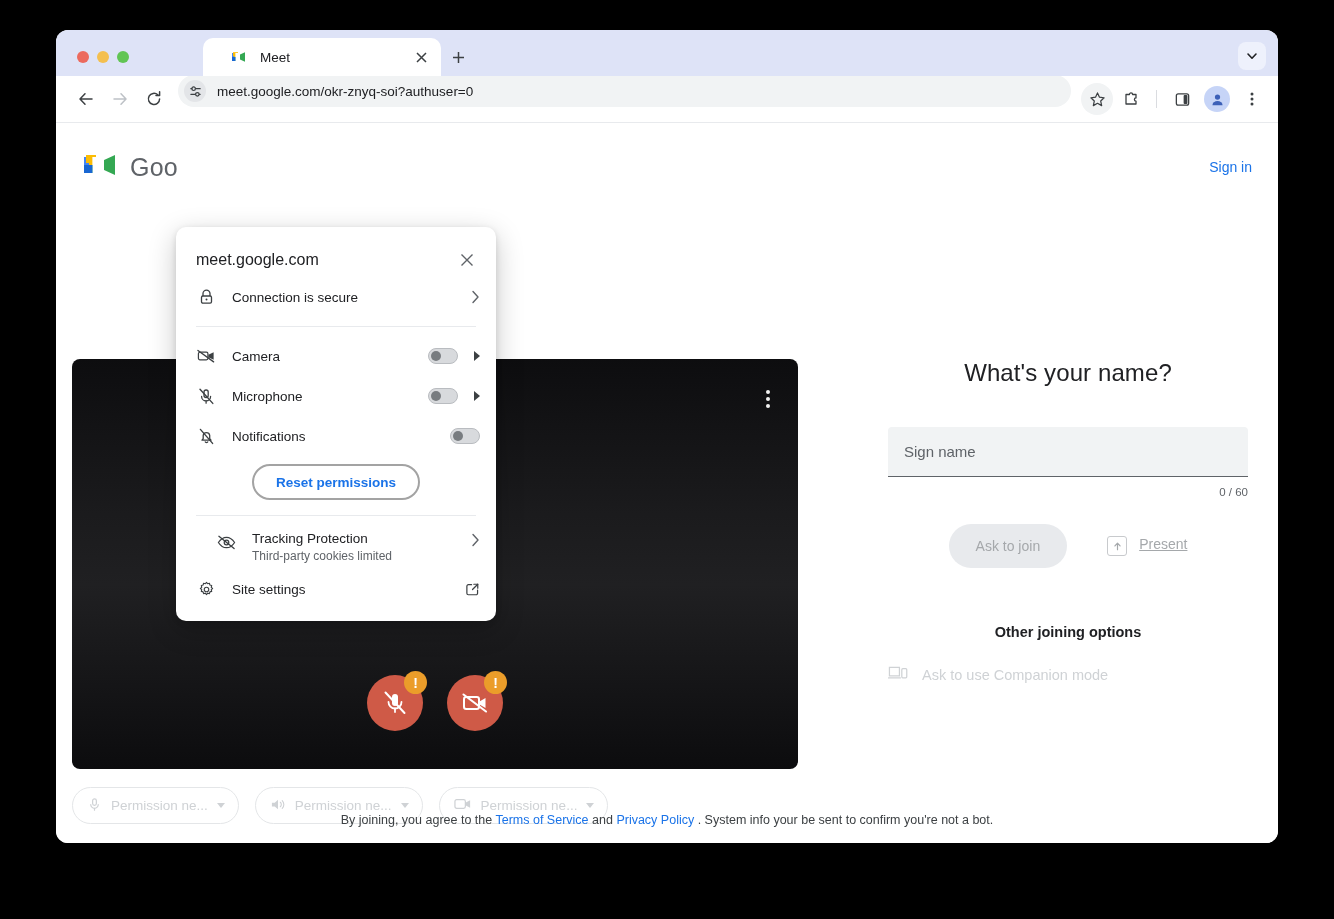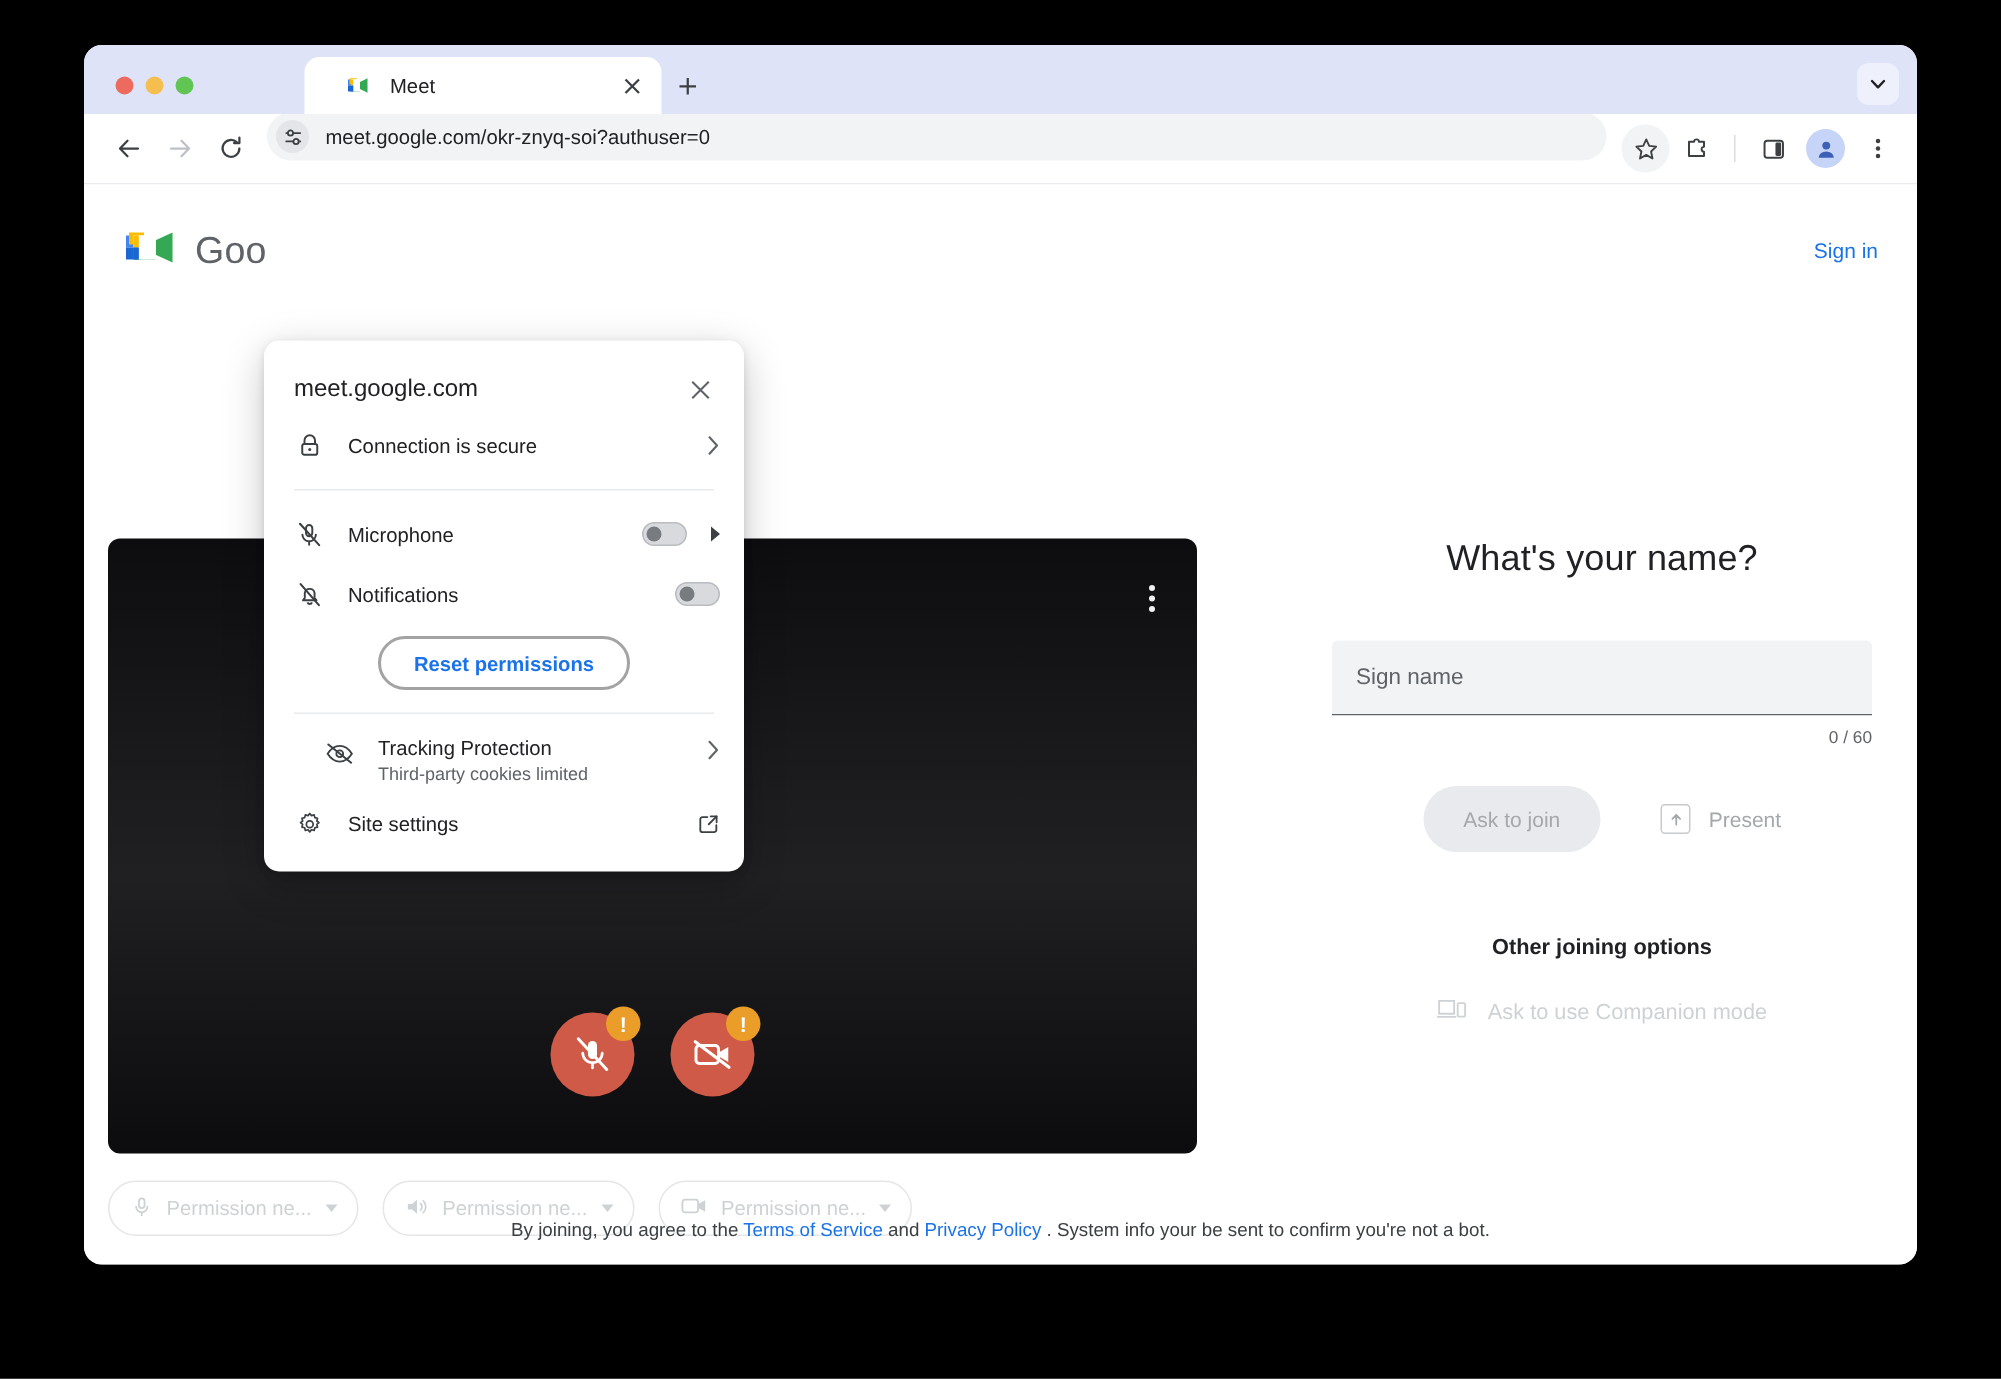--- a/index.html
+++ b/index.html
@@ -257,37 +257,37 @@
   }
   .btn-ask {
     height: 44px; padding: 0 27px;
     border-radius: 22px;
     background: #e8eaed;
     color: #a5a8ab;
     font-size: 14px;
     display: flex; align-items: center;
   }
   .btn-present {
-    display: flex; align-items: center; gap: 12px;
-    color: #a5a8ab; font-size: 14px;
+    display: flex; gap: 12px;
+    color: #a5a8ab; font-size: 14px; text-decoration: underline;
   }
   .present-ico {
     width: 20px; height: 20px;
     border: 1.5px solid #c8cacd;
     border-radius: 3px;
     display: flex; align-items: center; justify-content: center;
     font-size: 11px; color: #a5a8ab;
   }
   .other-title {
     margin-top: 56px;
     font-size: 14.5px; font-weight: 700; color: #202124;
   }
   .companion {
     margin-top: 25px;
-    display: flex; align-items: center; justify-content: center; gap: 14px;
+    display: flex; align-items: center; justify-content: flex-start; gap: 14px;
     color: #cfd2d5; font-size: 14.5px;
   }
 
   
   .footer {
     position: absolute;
     left: 0; right: 0; bottom: 16px;
     text-align: center;
     font-size: 12.5px; color: #3c4043;
   }
@@ -622,20 +622,34 @@
         <span class="lbl">Connection is secure</span>
         <span class="chev">
           <svg width="9" height="14" viewBox="0 0 9 14">
               <path d="M2 1.5 L7 7 L2 12.5" stroke="#5f6368" stroke-width="1.4" fill="none" stroke-linecap="round" stroke-linejoin="round"></path>
             </svg>
         </span>
       </div>
 
       <div class="bubble-sep"></div>
 
+      <div class="brow">
+        <span class="ico">
+          <svg width="19" height="16" viewBox="0 0 20 16">
+              <rect x="1.5" y="4" width="10" height="8" rx="1.6" fill="none" stroke="#3c4043" stroke-width="1.3"></rect>
+              <path d="M12 6.6 L17.5 4 L17.5 12 L12 9.4 Z" fill="#3c4043"></path>
+              <path d="M1 2.2 L17.5 14.2" stroke="#3c4043" stroke-width="1.4" stroke-linecap="round"></path>
+            </svg>
+        </span>
+        <span class="lbl">Camera</span>
+        <span class="toggle">
+            <i></i>
+          </span>
+        <span class="tri"></span>
+      </div>
 
       <div class="brow">
         <span class="ico">
           <svg width="17" height="17" viewBox="0 0 17 17">
               <rect x="6" y="2" width="4.2" height="7.5" rx="2.1" fill="none" stroke="#3c4043" stroke-width="1.3"></rect>
               <path d="M3.6 8.4 a4.5 4.5 0 0 0 9 0" fill="none" stroke="#3c4043" stroke-width="1.3" stroke-linecap="round"></path>
               <path d="M8.1 13 V15.2" stroke="#3c4043" stroke-width="1.3" stroke-linecap="round"></path>
               <path d="M2 1.2 L14.8 15.4" stroke="#3c4043" stroke-width="1.4" stroke-linecap="round"></path>
             </svg>
         </span>

